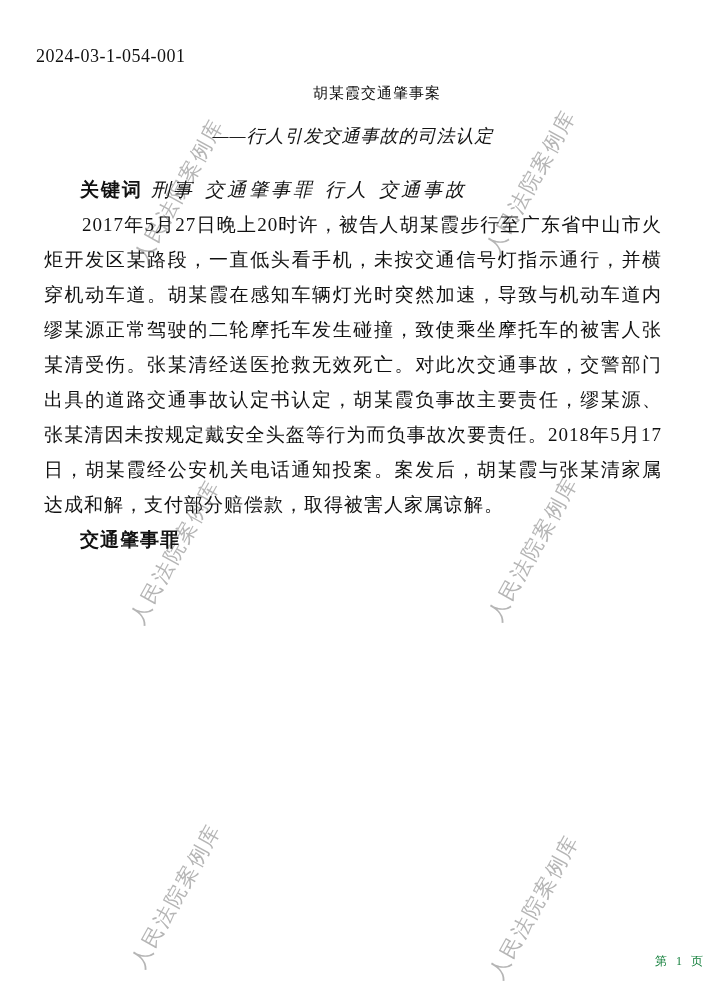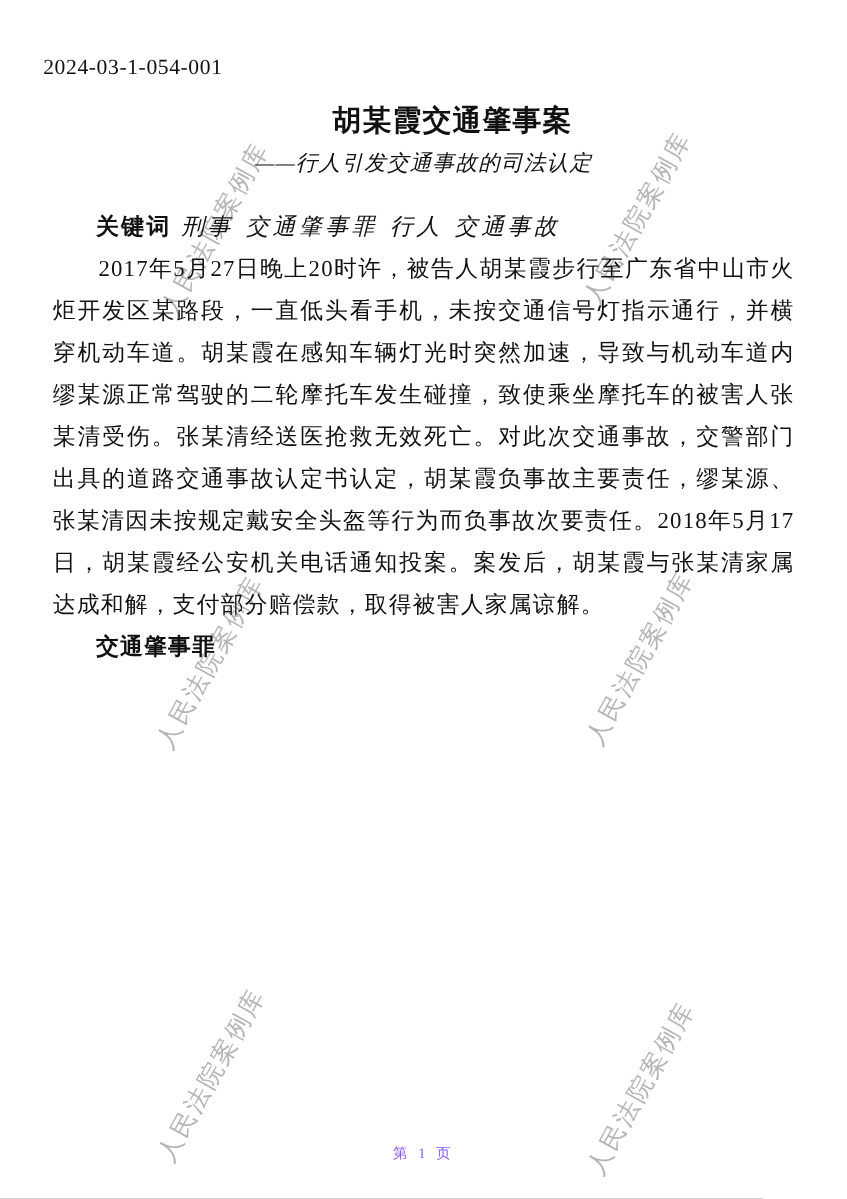--- a/index.html
+++ b/index.html
@@ -29,22 +29,22 @@
     position:absolute;
     left:36px;top:46px;
     font-size:18px;
     letter-spacing:0.5px;
   }
   .title{
     position:absolute;
     left:0;right:0;top:84px;
     margin:0;
     text-align:center;
-    font-size:24px;
-    font-weight:bold;
+    font-size:15px;
+    font-weight:normal;
     letter-spacing:1px;
     padding-left:48px;
   }
   .subtitle{
     position:absolute;
     left:0;right:0;top:124px;
     text-align:center;
     font-size:18px;
     font-style:italic;
     letter-spacing:1px;
@@ -85,24 +85,24 @@
     line-height:35px;
     letter-spacing:1px;
     text-align:justify;
     text-justify:inter-character;
     text-indent:2em;
   }
   
   .footer{
     position:absolute;
     left:0;right:0;top:953px;
-    text-align:center;
+    text-align:right;
     font-size:12px;
     letter-spacing:3px;
-    color:#8b5cf6;
+    color:#15803d;
   }
 </style>
 </head>
 <body>
 
 <div class="page">
 
   <span class="wm" style="left: 140px; top: 247px; color: rgb(181, 181, 181);">人民法院案例库</span>
   <span class="wm" style="left: 492px; top: 238px; color: rgb(181, 181, 181);">人民法院案例库</span>
   <span class="wm" style="left: 136px; top: 608px; color: rgb(181, 181, 181);">人民法院案例库</span>

